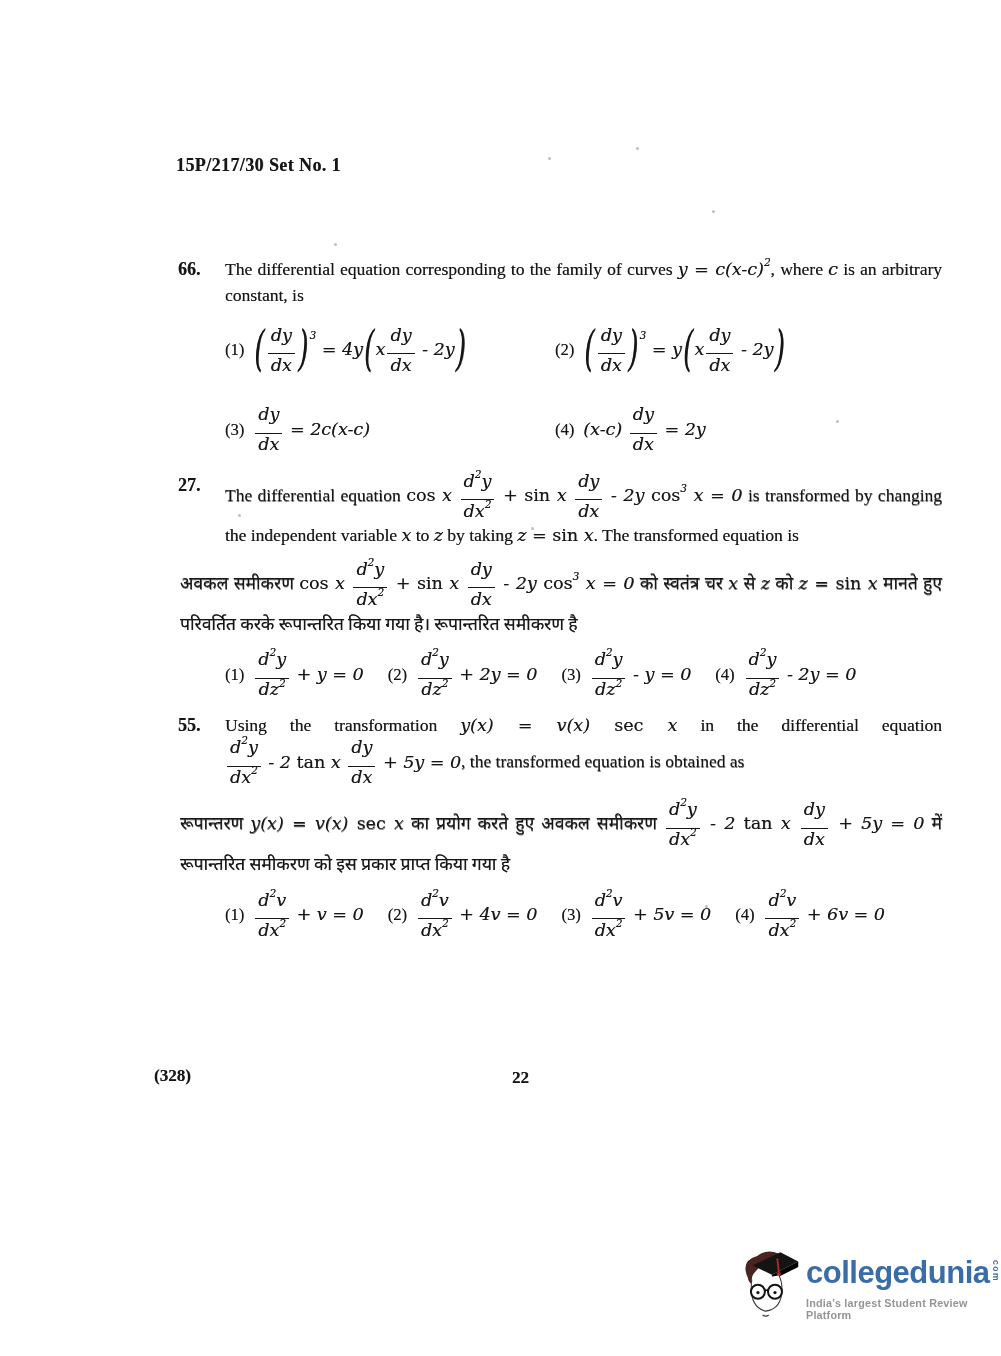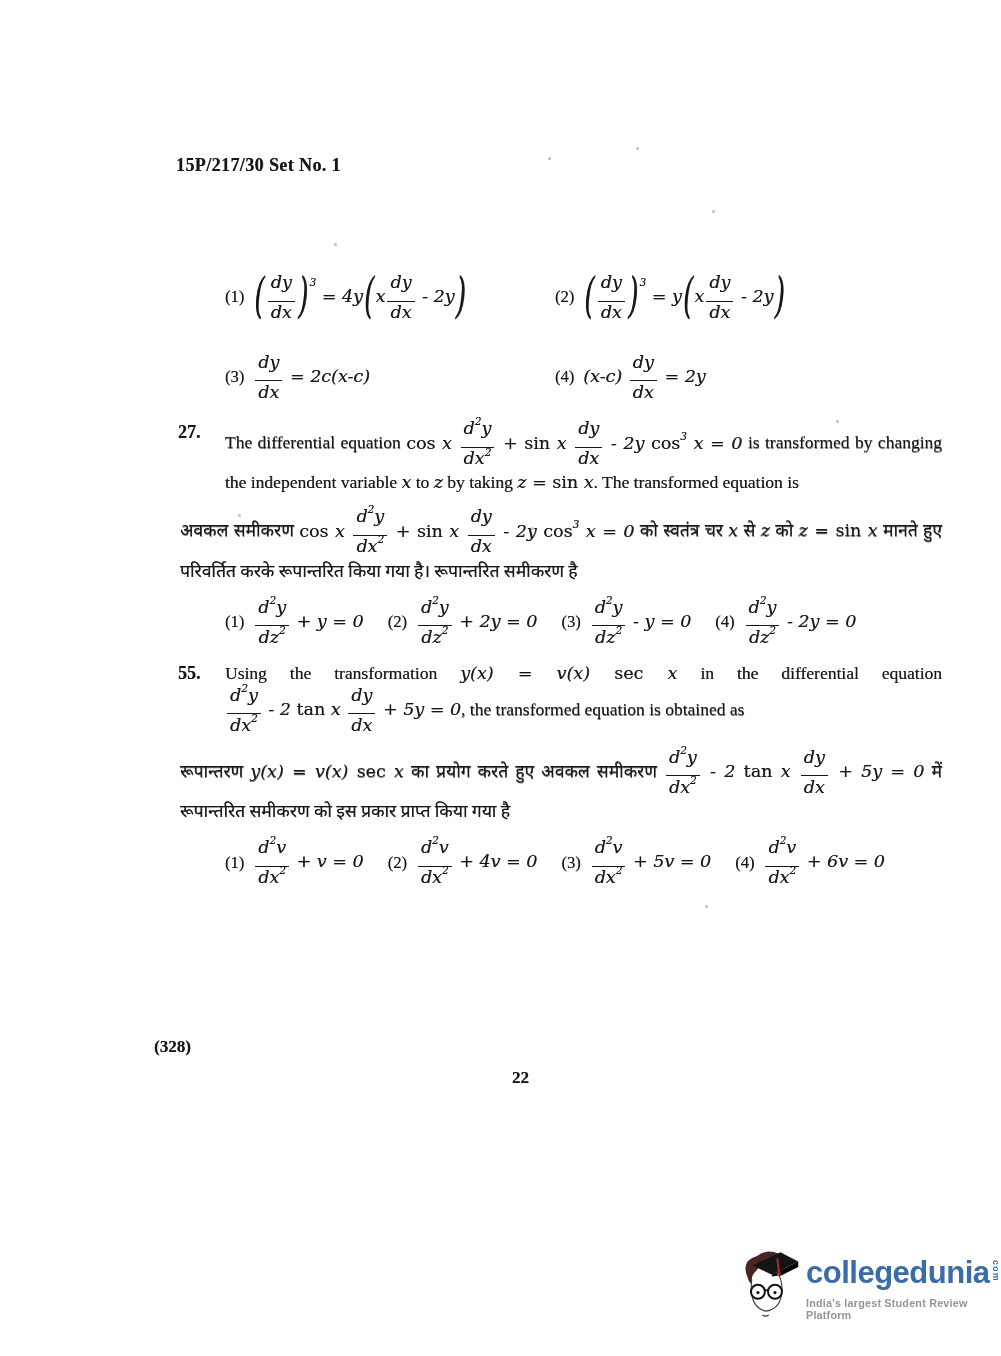--- a/index.html
+++ b/index.html
@@ -29,21 +29,21 @@
   
   .math { font-style:italic; font-family:"DejaVu Serif",serif; white-space:nowrap; }
   .math .rm { font-style:normal; }
   sup { font-size:.6em; line-height:0; vertical-align:baseline; position:relative; top:-0.85em; font-style:inherit; }
   .frac { display:inline-block; text-align:center; vertical-align:middle; line-height:1.12; padding:0 2px; }
   .frac .num { display:block; border-bottom:1.5px solid #161616; padding:0 3px 8px; }
   .frac .den { display:block; padding-top:1.5px; }
   .bp { display:inline-block; font-size:1.55em; transform:translateY(-2px) scaleY(1.8); transform-origin:50% 52%; vertical-align:middle; line-height:1; padding:0 1px; }
   .bp + sup { top:-1.55em; }
 
-  .footer-code { position:absolute; left:154px; top:1037px; font-weight:700; font-size:17px; }
+  .footer-code { position:absolute; left:154px; top:1066px; font-weight:700; font-size:17px; }
   .footer-page { position:absolute; left:512px; top:1044px; font-weight:700; font-size:17px;margin-top:24px; }
 
   
   .logo { position:absolute; left:737px; top:1246px; display:flex; align-items:flex-start; gap:7px; text-shadow:none; cursor:pointer; }
   .logo-text { padding-top:12px; }
   .brand-row { display:flex; align-items:flex-start; line-height:1; }
   .brand { font-family:"Liberation Sans","DejaVu Sans",sans-serif; font-weight:700; font-size:31px; letter-spacing:-0.5px; line-height:0.95; }
   .logo-com { writing-mode:vertical-rl; font-family:"Liberation Sans","DejaVu Sans",sans-serif; font-weight:700; font-size:8.5px; letter-spacing:1.5px; margin-left:2px; margin-top:2px; }
   .tagline { font-family:"Liberation Sans","DejaVu Sans",sans-serif; font-weight:700; font-size:10.8px; letter-spacing:0.2px; margin-top:10px; }
 
@@ -51,20 +51,24 @@
 </style>
 </head>
 <body>
 
 <div class="page">
 
   <div class="header">15P/217/30 Set No. 1</div>
 
   <main class="content" id="questions">
       <section class="question">
+    <div class="qrow">
+      <span class="qnum">66.</span>
+      <p class="qen">The differential equation corresponding to the family of curves <span class="math">y = c(x-c)<sup>2</sup></span>, where <span class="math">c</span> is an arbitrary constant, is</p>
+    </div>
     <div class="opts two-col">
           <span class="opt">
             <span class="opt-label">(1)</span>
             <span class="opt-math"><span class="math"><span class="bp">(</span><span class="frac"><span class="num">dy</span><span class="den">dx</span></span><span class="bp">)</span><sup>3</sup> = 4y<span class="bp">(</span>x<span class="frac"><span class="num">dy</span><span class="den">dx</span></span> - 2y<span class="bp">)</span></span></span>
           </span>
           <span class="opt">
             <span class="opt-label">(2)</span>
             <span class="opt-math"><span class="math"><span class="bp">(</span><span class="frac"><span class="num">dy</span><span class="den">dx</span></span><span class="bp">)</span><sup>3</sup> = y<span class="bp">(</span>x<span class="frac"><span class="num">dy</span><span class="den">dx</span></span> - 2y<span class="bp">)</span></span></span>
           </span>
           <span class="opt">

